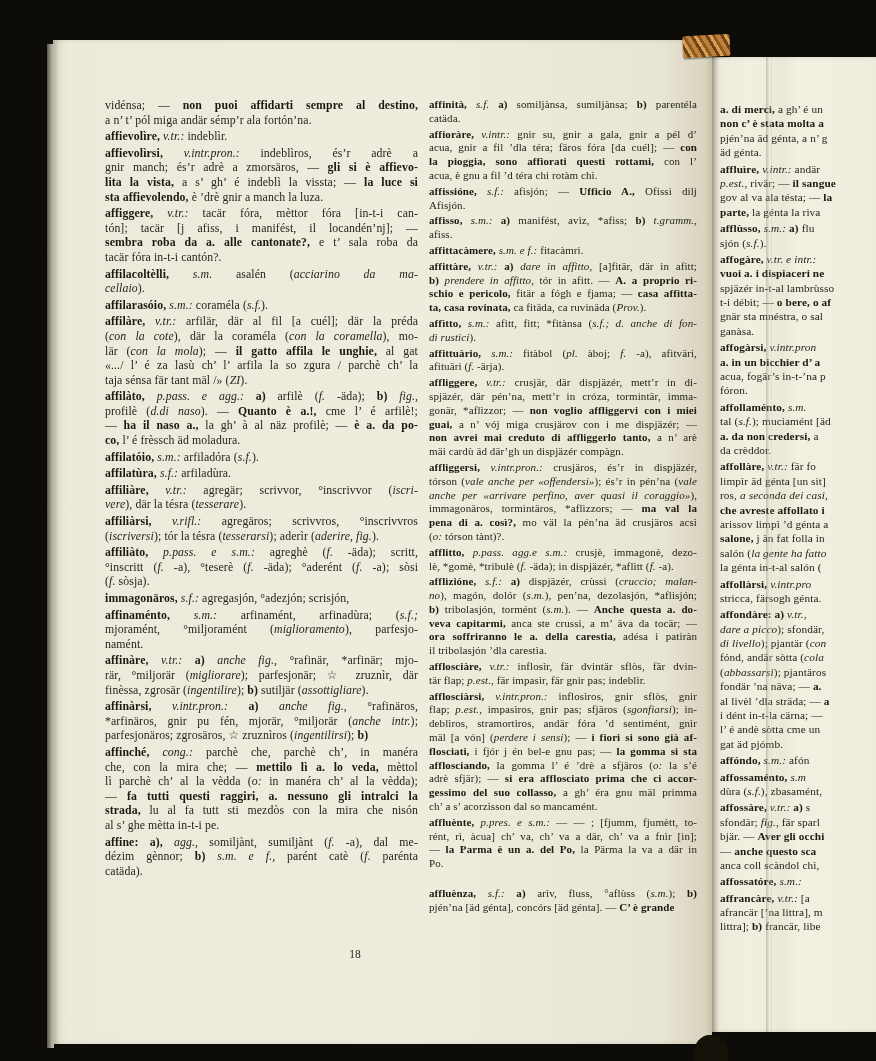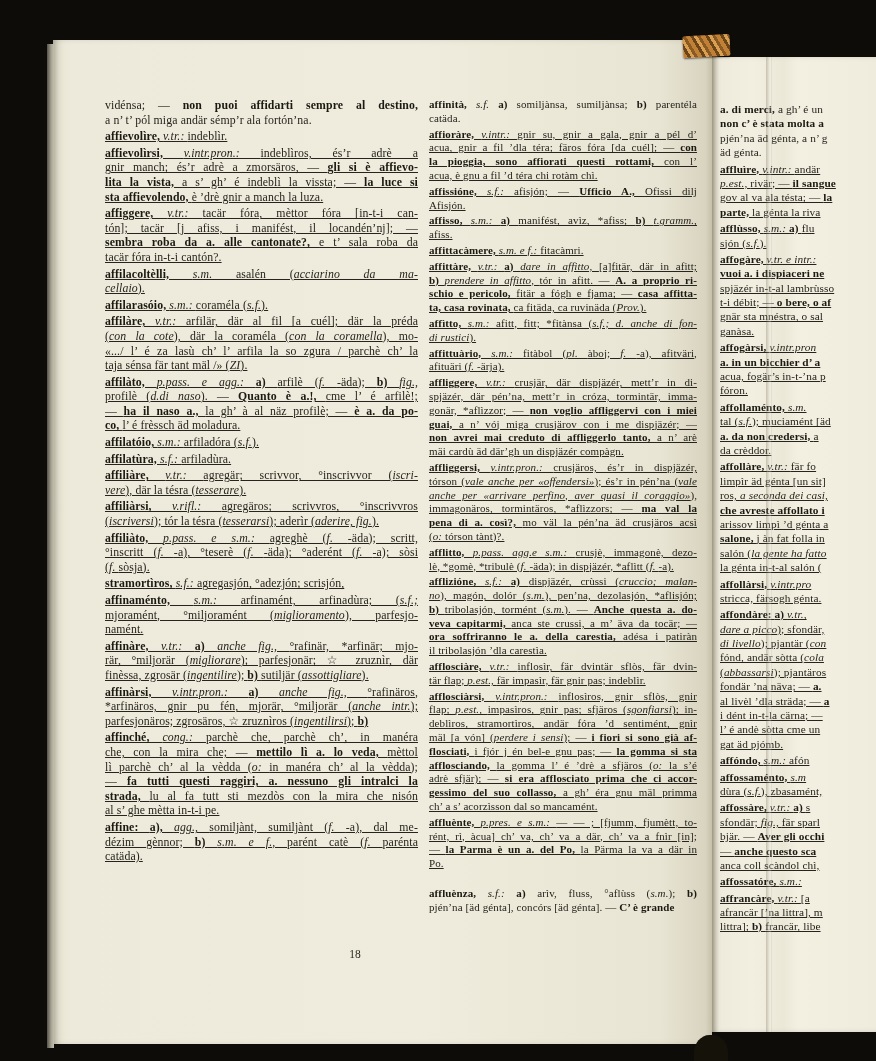--- a/index.html
+++ b/index.html
@@ -39,21 +39,21 @@
   #col1{left:52px;top:58px;width:313px;font-size:11.8px;}
   #col1 .line{height:14.6px;line-height:14.6px;}
   #col2{left:376px;top:58px;width:268px;font-size:11px;}
   #col2 .line{height:13.8px;line-height:13.8px;}
   #ncol{left:8px;top:45px;width:260px;font-size:11.3px;}
   #ncol .line{height:14.4px;line-height:14.4px;}
   .line{
     overflow:hidden;text-align:justify;text-align-last:justify;
     letter-spacing:.1px;white-space:nowrap;
   }
-  .entry + .entry{margin-top:2px;text-decoration:underline;}
+  .entry + .entry{margin-top:2px;}
   .entry .line:last-child{text-align-last:left;}
   .entry-gap{height:16px;}
   .frag .line{text-align:left;text-align-last:left;}
   .b{font-weight:bold;color:#1b1911;}
   .i{font-style:italic;}
   #page-num{
     position:absolute;left:252px;top:908px;width:100px;text-align:center;
     font-size:11.5px;color:#2a281f;
   }
 </style>
@@ -84,20 +84,21 @@
       <div class="entry">
         <div class="line"><span class="b">affilacoltèlli, </span><span class="i">s.m. </span><span class="r">asalén (</span><span class="i">acciarino da ma-</span></div>
         <div class="line"><span class="i">cellaio</span><span class="r">).</span></div>
       </div>
       <div class="entry">
         <div class="line"><span class="b">affilarasóio, </span><span class="i">s.m.: </span><span class="r">coraméla (</span><span class="i">s.f.</span><span class="r">).</span></div>
       </div>
       <div class="entry">
         <div class="line"><span class="b">affilàre, </span><span class="i">v.tr.: </span><span class="r">arfilär, där al fil [a cuél]; där la préda</span></div>
         <div class="line"><span class="r">(</span><span class="i">con la cote</span><span class="r">), där la coraméla (</span><span class="i">con la coramella</span><span class="r">), mo-</span></div>
+        <div class="line"><span class="r">lär (</span><span class="i">con la mola</span><span class="r">); — </span><span class="b">il gatto affila le unghie, </span><span class="r">al gat</span></div>
         <div class="line"><span class="r">«.../ l’ é za lasù ch’ l’ arfila la so zgura / parchè ch’ la</span></div>
         <div class="line"><span class="r">taja sénsa fär tant mäl /» (</span><span class="i">ZI</span><span class="r">).</span></div>
       </div>
       <div class="entry">
         <div class="line"><span class="b">affilàto, </span><span class="i">p.pass. e agg.: </span><span class="b">a) </span><span class="r">arfilè (</span><span class="i">f. </span><span class="r">-äda); </span><span class="b">b) </span><span class="i">fig.,</span></div>
         <div class="line"><span class="r">profilè (</span><span class="i">d.di naso</span><span class="r">). — </span><span class="b">Quanto è a.!, </span><span class="r">cme l’ é arfilè!;</span></div>
         <div class="line"><span class="r">— </span><span class="b">ha il naso a., </span><span class="r">la gh’ à al näz profilè; — </span><span class="b">è a. da po-</span></div>
         <div class="line"><span class="b">co, </span><span class="r">l’ é frèssch äd moladura.</span></div>
       </div>
       <div class="entry">
@@ -113,21 +114,21 @@
       <div class="entry">
         <div class="line"><span class="b">affiliàrsi, </span><span class="i">v.rifl.: </span><span class="r">agregäros; scrivvros, °inscrivvros</span></div>
         <div class="line"><span class="r">(</span><span class="i">iscriversi</span><span class="r">); tór la tésra (</span><span class="i">tesserarsi</span><span class="r">); aderìr (</span><span class="i">aderire, fig.</span><span class="r">).</span></div>
       </div>
       <div class="entry">
         <div class="line"><span class="b">affiliàto, </span><span class="i">p.pass. e s.m.: </span><span class="r">agreghè (</span><span class="i">f. </span><span class="r">-äda); scritt,</span></div>
         <div class="line"><span class="r">°inscritt (</span><span class="i">f. </span><span class="r">-a), °teserè (</span><span class="i">f. </span><span class="r">-äda); °aderént (</span><span class="i">f. </span><span class="r">-a); sòsi</span></div>
         <div class="line"><span class="r">(</span><span class="i">f. </span><span class="r">sòsja).</span></div>
       </div>
       <div class="entry">
-        <div class="line"><span class="b">stramortìros, </span><span class="i">s.f.: </span><span class="r">agregasjón, °adezjón; scrisjón,</span></div>
+        <div class="line"><span class="b">immagonäros, </span><span class="i">s.f.: </span><span class="r">agregasjón, °adezjón; scrisjón,</span></div>
       </div>
       <div class="entry">
         <div class="line"><span class="b">affinaménto, </span><span class="i">s.m.: </span><span class="r">arfinamént, arfinadùra; (</span><span class="i">s.f.;</span></div>
         <div class="line"><span class="r">mjoramént, °miljoramént (</span><span class="i">miglioramento</span><span class="r">), parfesjo-</span></div>
         <div class="line"><span class="r">namént.</span></div>
       </div>
       <div class="entry">
         <div class="line"><span class="b">affinàre, </span><span class="i">v.tr.: </span><span class="b">a) </span><span class="i">anche fig., </span><span class="r">°rafinär, *arfinär; mjo-</span></div>
         <div class="line"><span class="r">rär, °miljorär (</span><span class="i">migliorare</span><span class="r">); parfesjonär; ☆ zruznìr, där</span></div>
         <div class="line"><span class="r">finèssa, zgrosär (</span><span class="i">ingentilire</span><span class="r">); </span><span class="b">b) </span><span class="r">sutiljär (</span><span class="i">assottigliare</span><span class="r">).</span></div>

